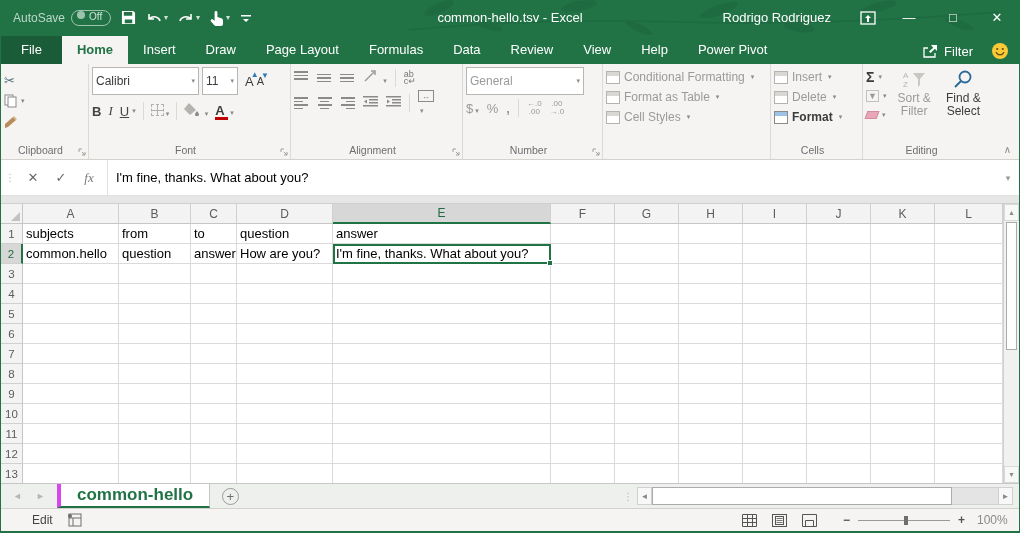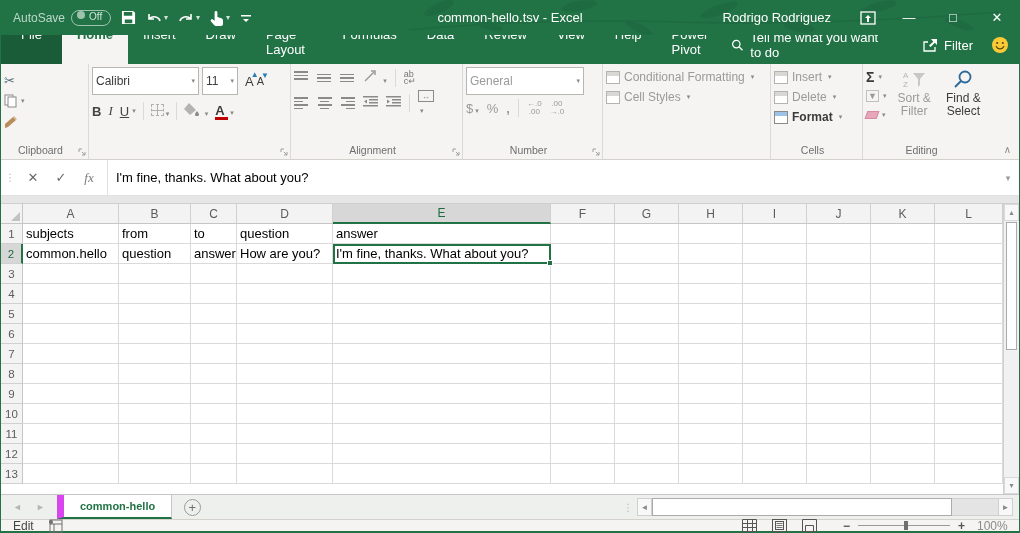--- a/index.html
+++ b/index.html
@@ -119,31 +119,31 @@
 
   
   .vscroll { width:16px; flex:none; background:#f1f1f1; border-left:1px solid #d0d0d0; display:flex; flex-direction:column; }
   .vs-btn { height:17px; display:flex; align-items:center; justify-content:center; font-size:8px; color:#8a8a8a; background:#f8f8f8; border:1px solid #d9d9d9; }
   .vs-thumb { height:128px; margin:1px 2px; background:#ffffff; border:1px solid #ababab; }
   .vs-fill { flex:1; }
 
   
   .sheetbar { height:25px; background:#eef0ee; border-top:1px solid #c6c6c6; display:flex; align-items:stretch; flex:none; }
   .sb-nav { width:56px; display:flex; align-items:center; justify-content:center; gap:14px; color:#b5b5b5; font-size:9px; }
-  .sheettab { background:#fff; border-right:1px solid #c6c6c6; border-left:7px solid #d946ef; border-bottom:2px solid #217346; display:flex; align-items:center; padding:0 16px; color:#217346; font-weight:bold; font-size:11px; }
+  .sheettab { background:#fff; border-right:1px solid #c6c6c6; border-left:4px solid #d946ef; border-bottom:2px solid #217346; display:flex; align-items:center; padding:0 16px; color:#217346; font-weight:bold; font-size:17px; }
   .addsheet { width:40px; display:flex; align-items:center; justify-content:center; }
   .addsheet .circ { width:17px; height:17px; border:1px solid #9a9a9a; border-radius:50%; color:#6e6e6e; display:flex; align-items:center; justify-content:center; font-size:13px; line-height:1; }
   .sb-dots { margin-left:auto; width:18px; display:flex; align-items:center; justify-content:center; color:#b5b5b5; font-size:10px; }
   .hscroll { width:376px; display:flex; align-items:center; margin:3px 6px 3px 0; }
   .hs-btn { width:15px; height:18px; background:#f8f8f8; border:1px solid #d0d0d0; display:flex; align-items:center; justify-content:center; font-size:8px; color:#8a8a8a; }
   .hs-thumb { width:300px; height:18px; background:#fff; border:1px solid #ababab; }
   .hs-track { flex:1; height:18px; background:#e4e4e4; border-top:1px solid #d0d0d0; border-bottom:1px solid #d0d0d0; }
 
   
-  .statusbar { height:14px; background:#f5f4f2; border-top:1px solid #d5d2ce; border-bottom:2px solid #217346; display:flex; align-items:center; flex:none; font-size:12px; color:#444; }
+  .statusbar { height:25px; background:#f5f4f2; border-top:1px solid #d5d2ce; border-bottom:2px solid #217346; display:flex; align-items:center; flex:none; font-size:12px; color:#444;padding-left:19px; }
   .sb-mode { padding-left:12px; width:46px; }
   .macro-ic { display:flex; align-items:center; }
   .sb-right { margin-left:auto; display:flex; align-items:center; gap:0; }
   .viewbtn { width:30px; height:24px; display:flex; align-items:center; justify-content:center; color:#555; }
   .zoomctl { display:flex; align-items:center; gap:8px; margin:0 12px 0 18px; color:#555; }
   .zoomline { width:92px; height:1px; background:#9a9a9a; position:relative; }
   .zoomline .tick { position:absolute; left:50%; top:-3px; width:1px; height:7px; background:#9a9a9a; }
   .zoomline .thumb { position:absolute; left:50%; top:-4px; width:4px; height:9px; background:#6e6e6e; }
   .zoompct { width:42px; text-align:right; color:#8a8a8a; padding-right:14px; font-size:12px; }
 </style>
@@ -226,27 +226,20 @@
         <div class="rtab">Draw</div>
         <div class="rtab">Page Layout</div>
         <div class="rtab">Formulas</div>
         <div class="rtab">Data</div>
         <div class="rtab">Review</div>
         <div class="rtab">View</div>
         <div class="rtab">Help</div>
         <div class="rtab">Power Pivot</div>
       </div>
     <div class="tab-right">
-      <div class="tellme">
-        <svg width="14" height="14" viewBox="0 0 14 14">
-            <circle cx="6" cy="6" r="4.2" fill="none" stroke="#fff" stroke-width="1.4"></circle>
-            <path d="M9.3 9.3L13 13" stroke="#fff" stroke-width="1.4"></path>
-          </svg>
-        <span>Tell me what you want to do</span>
-      </div>
       <div class="share">
         <svg width="16" height="14" viewBox="0 0 16 14">
             <path fill="none" stroke="#fff" stroke-width="1.3" d="M6 4H2v9h11V9"></path>
             <path fill="#fff" d="M9 1h6v6l-2.2-2.2L8.5 9 7 7.5l4.3-3.8z"></path>
           </svg>
         <span>Filter</span>
       </div>
       <div class="smiley">
         <svg width="18" height="18" viewBox="0 0 18 18">
             <circle cx="9" cy="9" r="8" fill="#fbca36"></circle>
@@ -310,20 +303,21 @@
         <span class="vdiv"></span>
         <span>
           <svg width="15" height="13" viewBox="0 0 15 13">
               <path fill="#b5b3af" d="M5 0l7 7-6 5L0 6z"></path>
               <path fill="#8a8a8a" d="M13 8s2 2.4 2 3.6A1.6 1.6 0 0 1 13 13a1.6 1.6 0 0 1-2-1.4C11 10.4 13 8 13 8z"></path>
             </svg>
           <span class="ddtri">▾</span>
         </span>
         <span><span class="fc-A">A<span class="redbar"></span></span><span class="ddtri">▾</span></span>
       </div>
+      <div class="glabel">Font</div>
       <svg class="launcher" width="8" height="8" viewBox="0 0 8 8">
           <path fill="none" stroke="#7a7a7a" d="M1 1h3M1 1v3M4 4l3 3M7 4v3h-3"></path>
         </svg>
     </div>
 
     <div class="rgroup" style="width:172px;">
       <div class="alignrow">
         <span class="bars va" style="align-self:flex-start;margin-top:4px;">
             <span></span>
             <span></span>
@@ -400,20 +394,25 @@
       <svg class="launcher" width="8" height="8" viewBox="0 0 8 8">
           <path fill="none" stroke="#7a7a7a" d="M1 1h3M1 1v3M4 4l3 3M7 4v3h-3"></path>
         </svg>
     </div>
 
     <div class="rgroup" style="width:168px;">
       <div class="stylecol muted">
         <div class="stylerow">
             <span class="sic"></span>
             <span>Conditional Formatting</span>
+            <span class="ddtri">▾</span>
+          </div>
+        <div class="stylerow">
+            <span class="sic"></span>
+            <span>Format as Table</span>
             <span class="ddtri">▾</span>
           </div>
         <div class="stylerow">
             <span class="sic"></span>
             <span>Cell Styles</span>
             <span class="ddtri">▾</span>
           </div>
       </div>
     </div>
 

